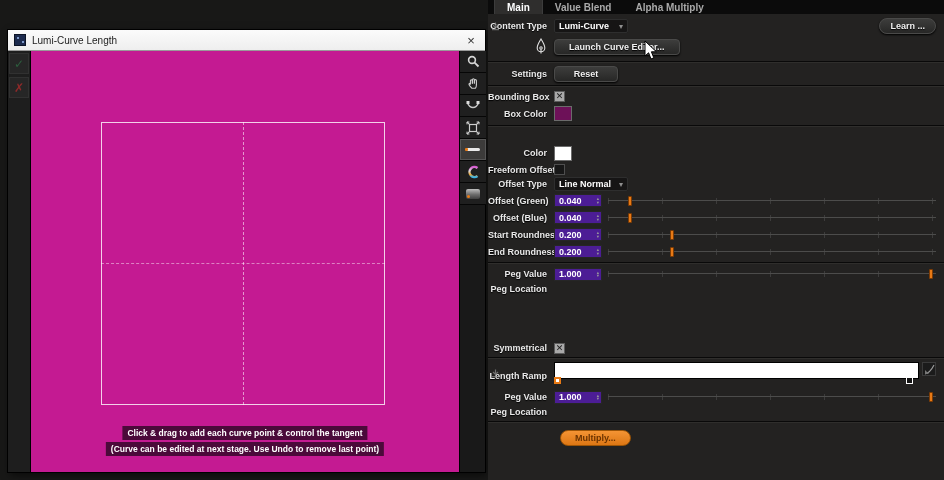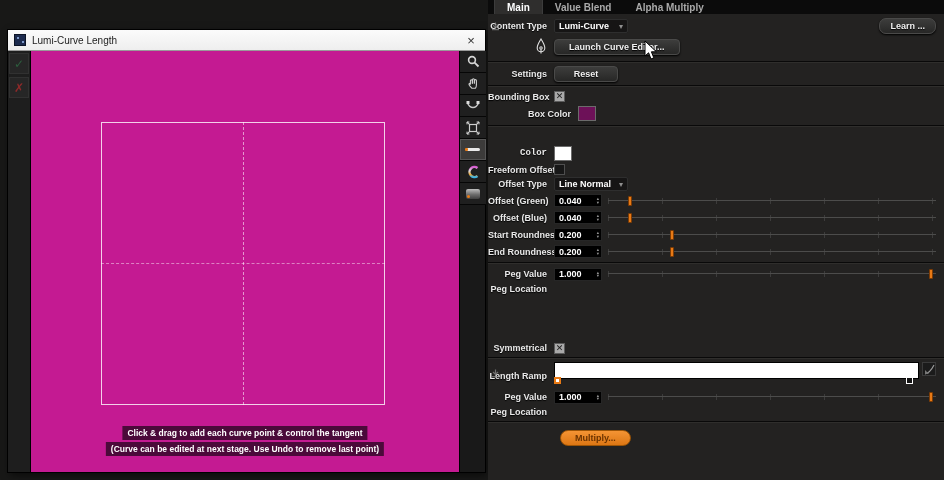--- a/index.html
+++ b/index.html
@@ -70,21 +70,21 @@
   .sep { height:0; border-top:1px solid #090909; border-bottom:1px solid #2f2e2c; margin:2px 0; }
 
   .btn { background:linear-gradient(#3d3d3c,#272726); border:1px solid #4a4a49;
     border-radius:9px; color:#f0f0f0; font-size:9px; font-weight:bold;
     padding:2px 10px; text-shadow:0 1px 1px #000; box-shadow:0 1px 2px #000; }
   .btn.wide { border-radius:4px; padding:2px 14px; }
   .dropdown { background:#161515; border:1px solid #2e2e2e; border-radius:2px;
     display:flex; align-items:center; font-weight:bold; color:#fff;
     padding:1px 4px; min-width:74px; justify-content:space-between; }
   .dd-arrow { color:#8f8f8f; font-size:8px; margin-left:8px; }
-  .spin { background:#000000; border:1px solid #262626; width:48px; height:13px;
+  .spin { background:#4c1d95; border:1px solid #262626; width:48px; height:13px;
     display:flex; align-items:center; color:#fff; font-weight:bold; padding-left:4px; }
   .spin .arrows { margin-left:auto; display:flex; flex-direction:column;
     font-size:4.5px; color:#9a9a9a; line-height:3.5px; padding-right:2px; }
   .checkbox { width:11px; height:11px; background:#a9a9a9; border:1px solid #5c5c5c;
     display:flex; align-items:center; justify-content:center;
     color:#1c1c1c; font-size:9px; font-weight:bold; line-height:1; }
   .checkbox.un { background:#171717; border:1px solid #4e4e4e; color:transparent; }
   .swatch { width:18px; height:15px; border:1px solid #6b6b6b; }
   .swatch.boxcolor { background:#6d1158; }
   .swatch.white { background:#ffffff; }
@@ -212,21 +212,21 @@
 
     <div class="prow" style="height:18px; margin-top:3px;">
       <svg class="collapse-ic" viewBox="0 0 11 11" fill="none" stroke="#8a8a8a" stroke-width="1.2">
           <path d="M5.5 1.5 v4.5 M3 4 l2.5 2.5 L8 4 M2 8.7 h7"></path>
         </svg>
       <span class="plabel">Content Type</span>
       <div class="dropdown">
         <span>Lumi-Curve</span>
         <span class="dd-arrow">▾</span>
       </div>
-      <button class="btn" style="margin-left:auto;border-radius:7px;">Learn ...</button>
+      <button class="btn" style="margin-left:auto;">Learn ...</button>
     </div>
 
     <div class="prow" style="height:24px;">
       <span class="plabel">
         <svg width="12" height="18" viewBox="0 0 12 18" style="display:inline-block; vertical-align:middle;" fill="none" stroke="#e0e0e0" stroke-width="1.1">
             <path d="M6 1 C4 4.5 2.2 7 2.2 10 a3.8 3.8 0 0 0 7.6 0 C9.8 7 8 4.5 6 1 Z"></path>
             <circle cx="6" cy="10" r="1.2"></circle>
             <path d="M6 11.2 V15.5"></path>
           </svg>
       </span>
@@ -240,28 +240,28 @@
       <button class="btn wide" style="min-width:64px;">Reset</button>
     </div>
 
     <div class="sep"></div>
 
     <div class="prow" style="height:15px; margin-top:2px;">
       <span class="plabel">Bounding Box</span>
       <span class="checkbox">✕</span>
     </div>
 
-    <div class="prow" style="height:19px;padding-left:24px;">
+    <div class="prow" style="height:19px;">
       <span class="plabel">Box Color</span>
       <span class="swatch boxcolor"></span>
     </div>
 
     <div class="sep"></div>
 
-    <div class="prow" style="height:20px; margin-top:16px;font-family:Liberation Mono, monospace;">
+    <div class="prow" style="height:20px; margin-top:16px;">
       <span class="plabel">Color</span>
       <span class="swatch white"></span>
     </div>
 
     <div class="prow" style="height:13px;">
       <span class="plabel">Freeform Offset</span>
       <span class="checkbox un"></span>
     </div>
 
     <div class="prow" style="height:16px;">

